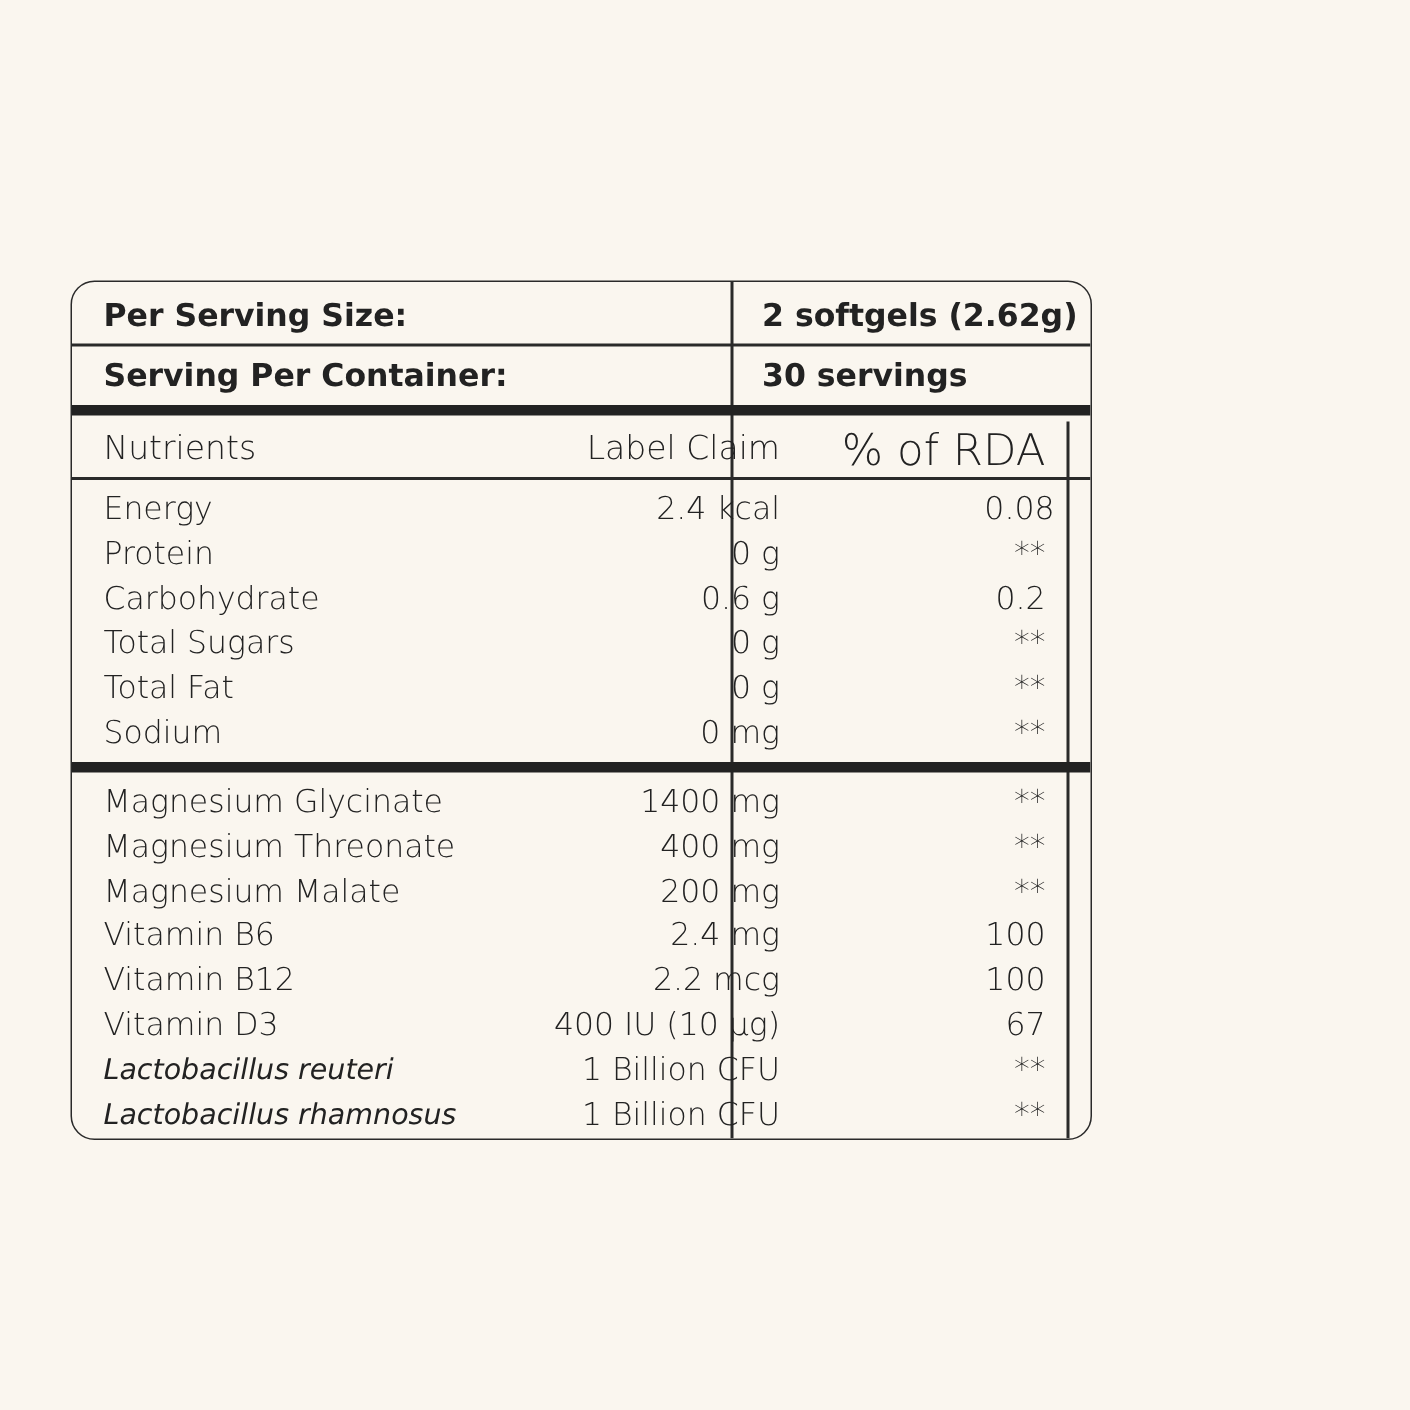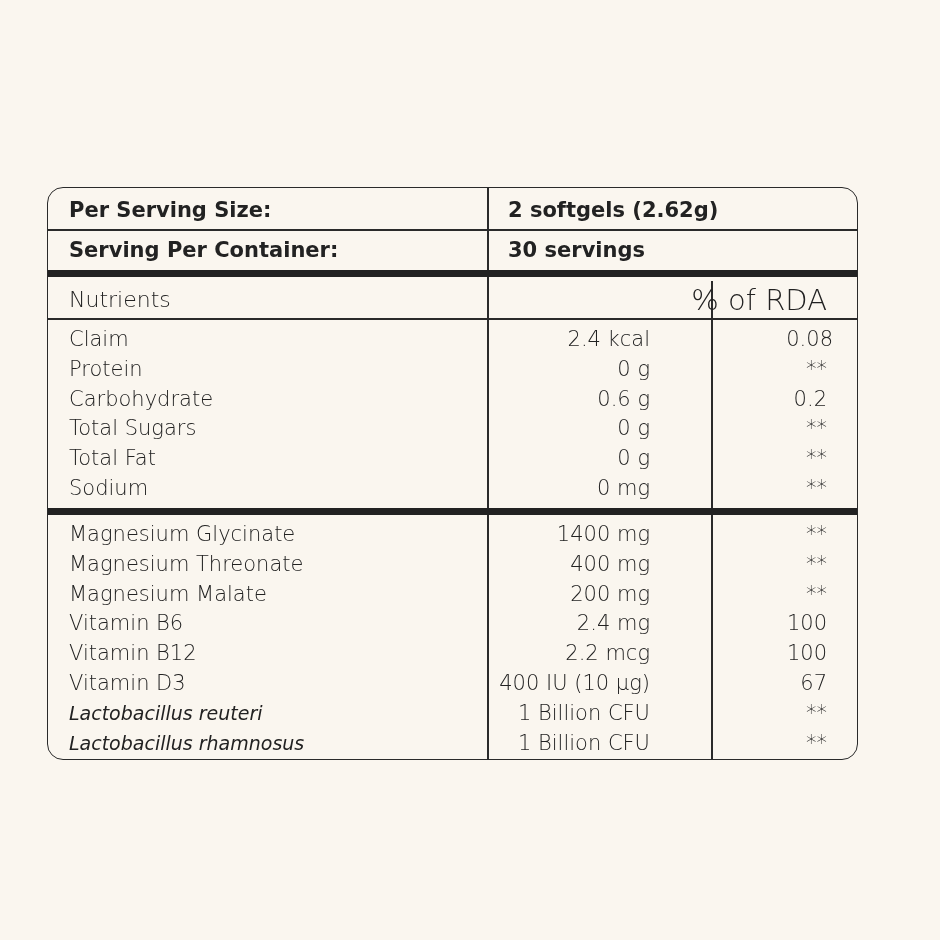--- a/index.html
+++ b/index.html
@@ -1,17 +1,17 @@
 <!DOCTYPE html>
 <html><head>
 <meta charset="utf-8">
 <style>
   html, body { margin:0; padding:0; }
   body { width:940px; height:940px; background:#faf6ef; position:relative; font-family:"DejaVu Sans", sans-serif; color:#222; overflow:hidden; }
-  .panel { position:absolute; left:47px; top:187px; width:811px; height:573px; border:1.5px solid #2a2a2a; border-radius:16px; box-sizing:border-box; overflow:hidden; }
+  .panel { position:absolute; left:47px; top:187px; width:681px; height:573px; border:1.5px solid #2a2a2a; border-radius:16px; box-sizing:border-box; overflow:hidden; }
   .vline { position:absolute; top:0; bottom:0; width:1.5px; background:#2a2a2a; }
   .hline { position:absolute; left:0; right:0; height:1.5px; background:#2a2a2a; }
   .thick { position:absolute; left:0; right:0; height:7px; background:#222; }
   .txt { position:absolute; font-size:21px; line-height:30px; white-space:nowrap; color:#222; font-weight:300;}
   .bold { font-weight:bold; font-size:21px; }
   .r { text-align:right; }
   .it { font-style:italic; font-size:19px; }
 </style>
 </head>
 <body>
@@ -23,24 +23,25 @@
   <div class="thick" style="top:82px;"></div>
   <div class="hline" style="top:130px;"></div>
   <div class="thick" style="top:320px;"></div>
 
   <div class="txt bold" style="left:21px; top:7px;">Per Serving Size:</div>
   <div class="txt bold" style="left:460px; top:7px;">2 softgels (2.62g)</div>
   <div class="txt bold" style="left:21px; top:47px;">Serving Per Container:</div>
   <div class="txt bold" style="left:460px; top:47px;">30 servings</div>
 
   <div class="txt" style="left:21px; top:97px; font-size:22px;">Nutrients</div>
+  <div class="txt r" style="right:207px; top:97px; font-size:22px;">Label Claim</div>
   <div class="txt r" style="right:30px; top:97px; font-size:29px;">% of RDA</div>
 
   <div id="rows">
-      <div class="txt" style="left: 21px; top: 136px;">Claim</div>
+      <div class="txt" style="left: 21px; top: 136px;">Energy</div>
       <div class="txt r" style="right: 207px; top: 136px;">2.4 kcal</div>
       <div class="txt r" style="right: 24px; top: 136px;">0.08</div>
       <div class="txt" style="left: 21px; top: 165.8px;">Protein</div>
       <div class="txt r" style="right: 207px; top: 165.8px;">0 g</div>
       <div class="txt r" style="right: 30px; top: 165.8px;">**</div>
       <div class="txt" style="left: 21px; top: 195.6px;">Carbohydrate</div>
       <div class="txt r" style="right: 207px; top: 195.6px;">0.6 g</div>
       <div class="txt r" style="right: 30px; top: 195.6px;">0.2</div>
       <div class="txt" style="left: 21px; top: 225.4px;">Total Sugars</div>
       <div class="txt r" style="right: 207px; top: 225.4px;">0 g</div>

